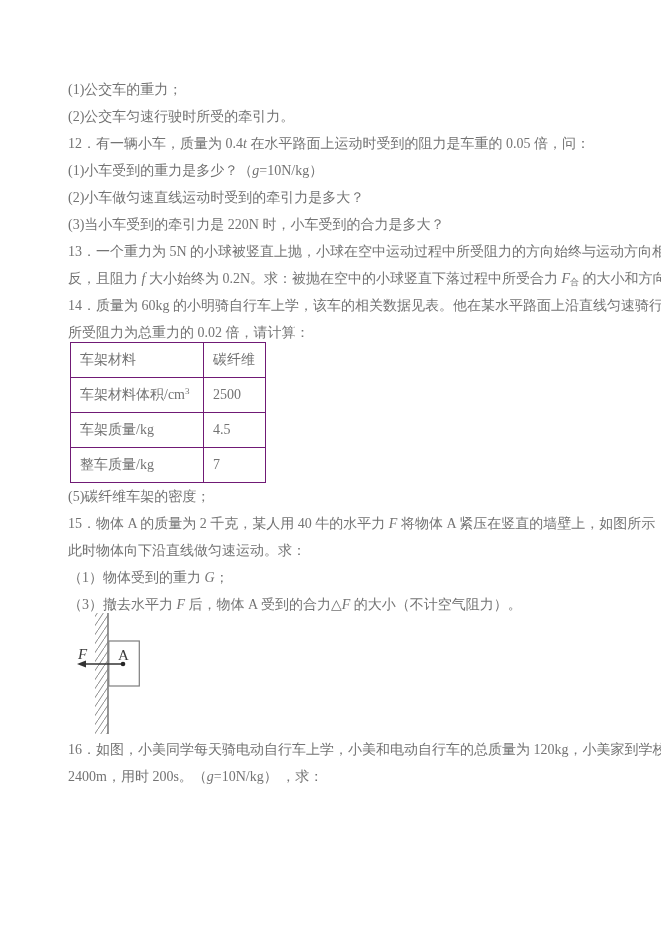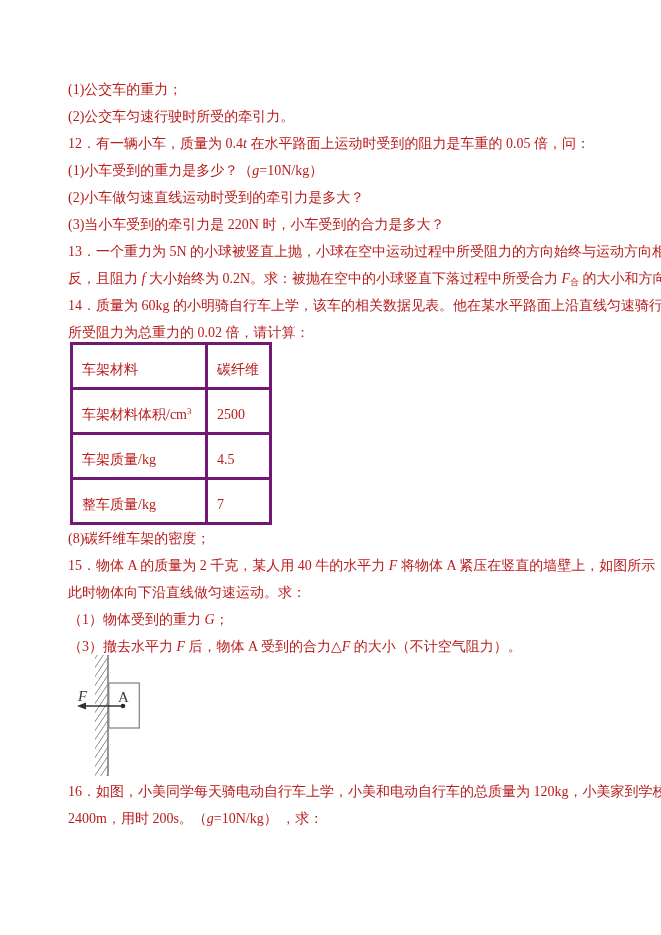--- a/index.html
+++ b/index.html
@@ -3,39 +3,39 @@
 <meta charset="utf-8">
 <style>
   html,body{margin:0;padding:0;background:#ffffff;}
   .page{
     position:relative;
     width:661px;height:935px;
     background:#ffffff;
     overflow:hidden;
     font-family:"Liberation Serif","DejaVu Serif",serif;
     font-size:14px;
-    color:#b91c1c;
+    color:#737373;
   }
   .lines{display:block;}
   #lines-top{padding-top:76px;}
   .line{
     height:27px;line-height:27px;
     padding-left:68px;
     white-space:nowrap;
   }
   .line span.i{font-style:italic;}
   .line span.sub{font-size:9px;vertical-align:-2px;}
   table.bike-table{
     border-collapse:collapse;
     margin:-4px 0 0 70px;
   }
   table.bike-table td{
-    border:3px solid #701a75;
+    border:1px solid #701a75;
     height:34px;
-    padding:8px 10px 0 9px;
+    padding:0 10px 0 9px;
     font-size:14px;
     vertical-align:middle;
     white-space:nowrap;
     margin-left:16px;
   }
   table.bike-table td.c1{min-width:113px;}
   table.bike-table td.c2{min-width:42px;}
   table.bike-table td span.sup{font-size:9px;vertical-align:5px;}
   .figure{
     margin:-6px 0 0 74px;
@@ -81,21 +81,21 @@
           <td class="c2"><span>4.5</span></td>
         </tr>
         <tr>
           <td class="c1"><span>整车质量/kg</span></td>
           <td class="c2"><span>7</span></td>
         </tr>
       </tbody>
   </table>
 
   <div class="lines" id="lines-mid">
-      <div class="line"><span>(8)碳纤维车架的密度；</span></div>
+      <div class="line"><span>(5)碳纤维车架的密度；</span></div>
       <div class="line"><span>15．物体 A 的质量为 2 千克，某人用 40 牛的水平力 </span><span class="i">F</span><span> 将物体 A 紧压在竖直的墙壁上，如图所示，</span></div>
       <div class="line"><span>此时物体向下沿直线做匀速运动。求：</span></div>
       <div class="line"><span>（1）物体受到的重力 </span><span class="i">G</span><span>；</span></div>
       <div class="line"><span>（3）撤去水平力 </span><span class="i">F</span><span> 后，物体 A 受到的合力△</span><span class="i">F</span><span> 的大小（不计空气阻力）。</span></div>
     </div>
 
   <div class="figure">
     <svg width="100" height="124" viewBox="0 0 100 124">
       <defs>
         <pattern id="hatch" width="6" height="9" patternUnits="userSpaceOnUse">

